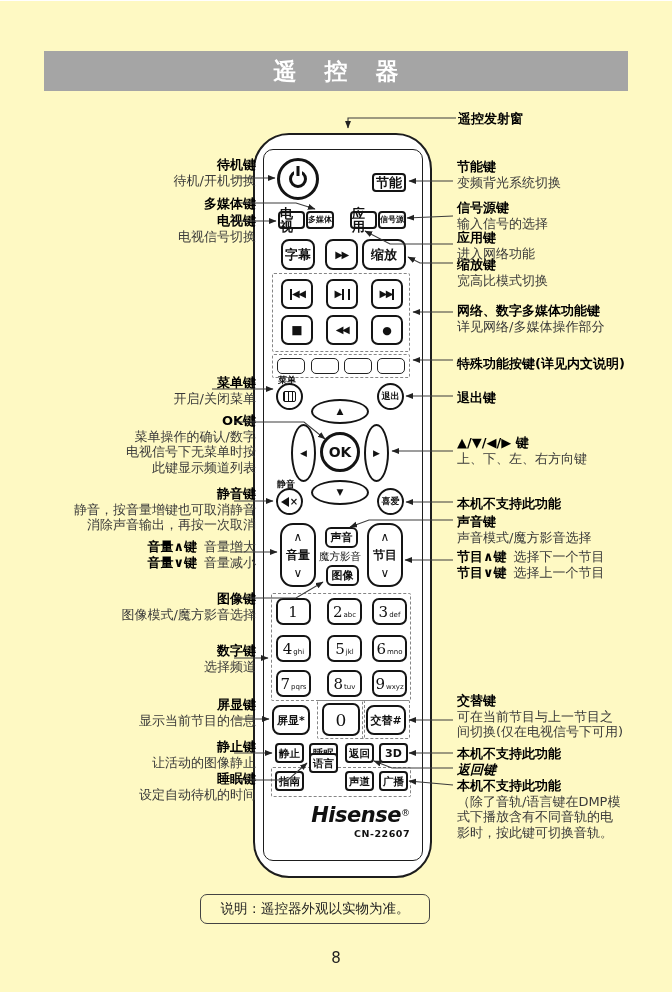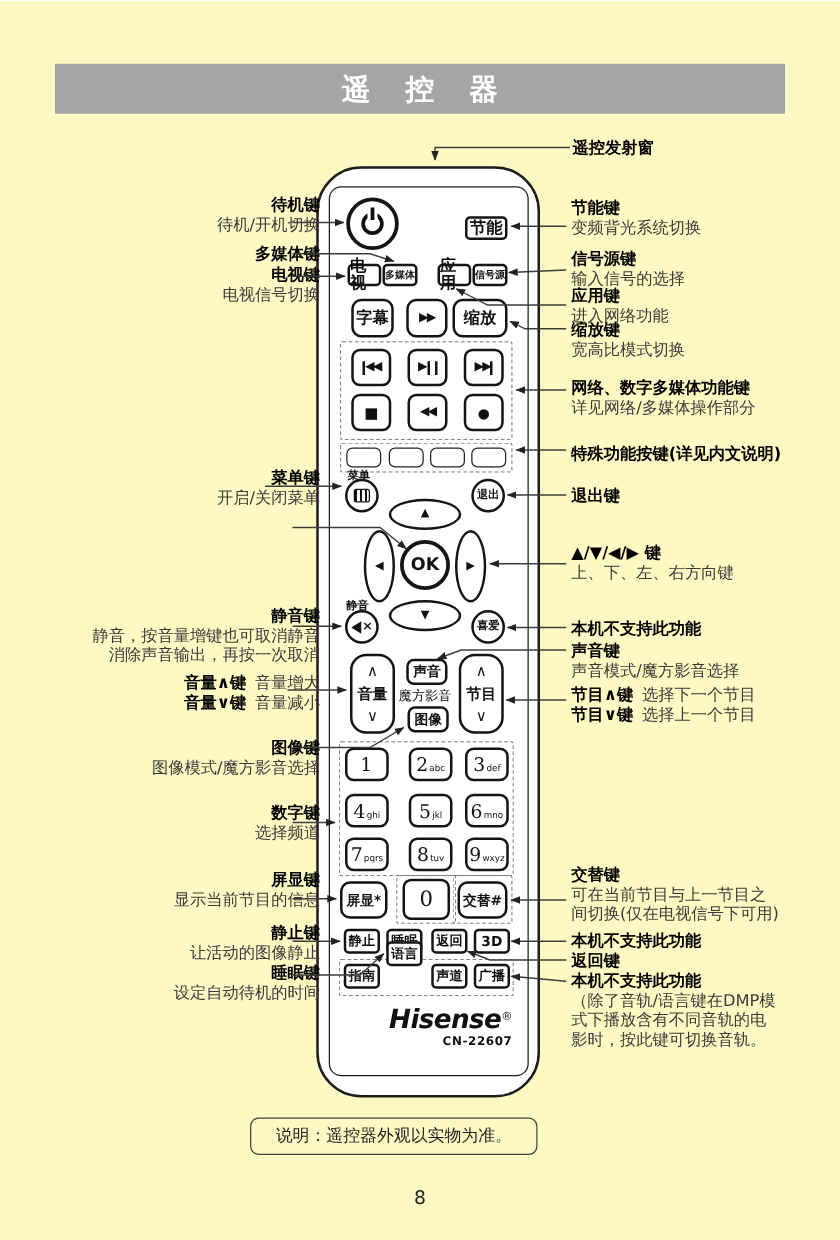--- a/index.html
+++ b/index.html
@@ -287,20 +287,26 @@
     <div class="co-t">多媒体键</div>
   </div>
   <div class="co co-l" style="top:212px;">
     <div class="co-t">电视键</div>
     <div class="co-d">电视信号切换</div>
   </div>
   <div class="co co-l" style="top:374px;">
     <div class="co-t">菜单键</div>
     <div class="co-d">开启/关闭菜单</div>
   </div>
+  <div class="co co-l" style="top:412px;">
+    <div class="co-t">OK键</div>
+    <div class="co-d">菜单操作的确认/数字</div>
+    <div class="co-d">电视信号下无菜单时按</div>
+    <div class="co-d">此键显示频道列表</div>
+  </div>
   <div class="co co-l" style="top:485px;">
     <div class="co-t">静音键</div>
     <div class="co-d">静音，按音量增键也可取消静音</div>
     <div class="co-d">消除声音输出，再按一次取消</div>
   </div>
   <div class="co co-l" style="top:538px;">
     <div class="co-row"><span class="co-t">音量∧键</span><span class="co-d">音量增大</span></div>
     <div class="co-row"><span class="co-t">音量∨键</span><span class="co-d">音量减小</span></div>
   </div>
   <div class="co co-l" style="top:590px;">
@@ -366,21 +372,21 @@
     <div class="co-row"><span class="co-t">节目∨键</span><span class="co-d">选择上一个节目</span></div>
   </div>
   <div class="co co-r" style="top:692px;">
     <div class="co-t">交替键</div>
     <div class="co-d">可在当前节目与上一节目之</div>
     <div class="co-d">间切换(仅在电视信号下可用)</div>
   </div>
   <div class="co co-r" style="top:745px;">
     <div class="co-t">本机不支持此功能</div>
   </div>
-  <div class="co co-r" style="top:761px;">
+  <div class="co co-r" style="top:761px;font-style:italic;">
     <div class="co-t">返回键</div>
   </div>
   <div class="co co-r" style="top:777px;">
     <div class="co-t">本机不支持此功能</div>
     <div class="co-d">（除了音轨/语言键在DMP模</div>
     <div class="co-d">式下播放含有不同音轨的电</div>
     <div class="co-d">影时，按此键可切换音轨。</div>
   </div>
 
   <svg class="lines-svg" width="672" height="992" viewBox="0 0 672 992">

